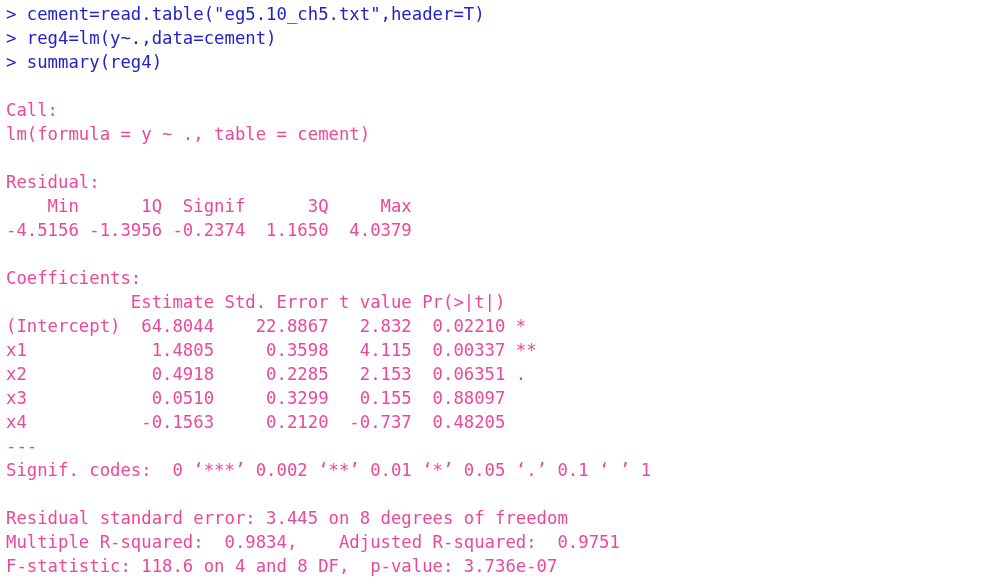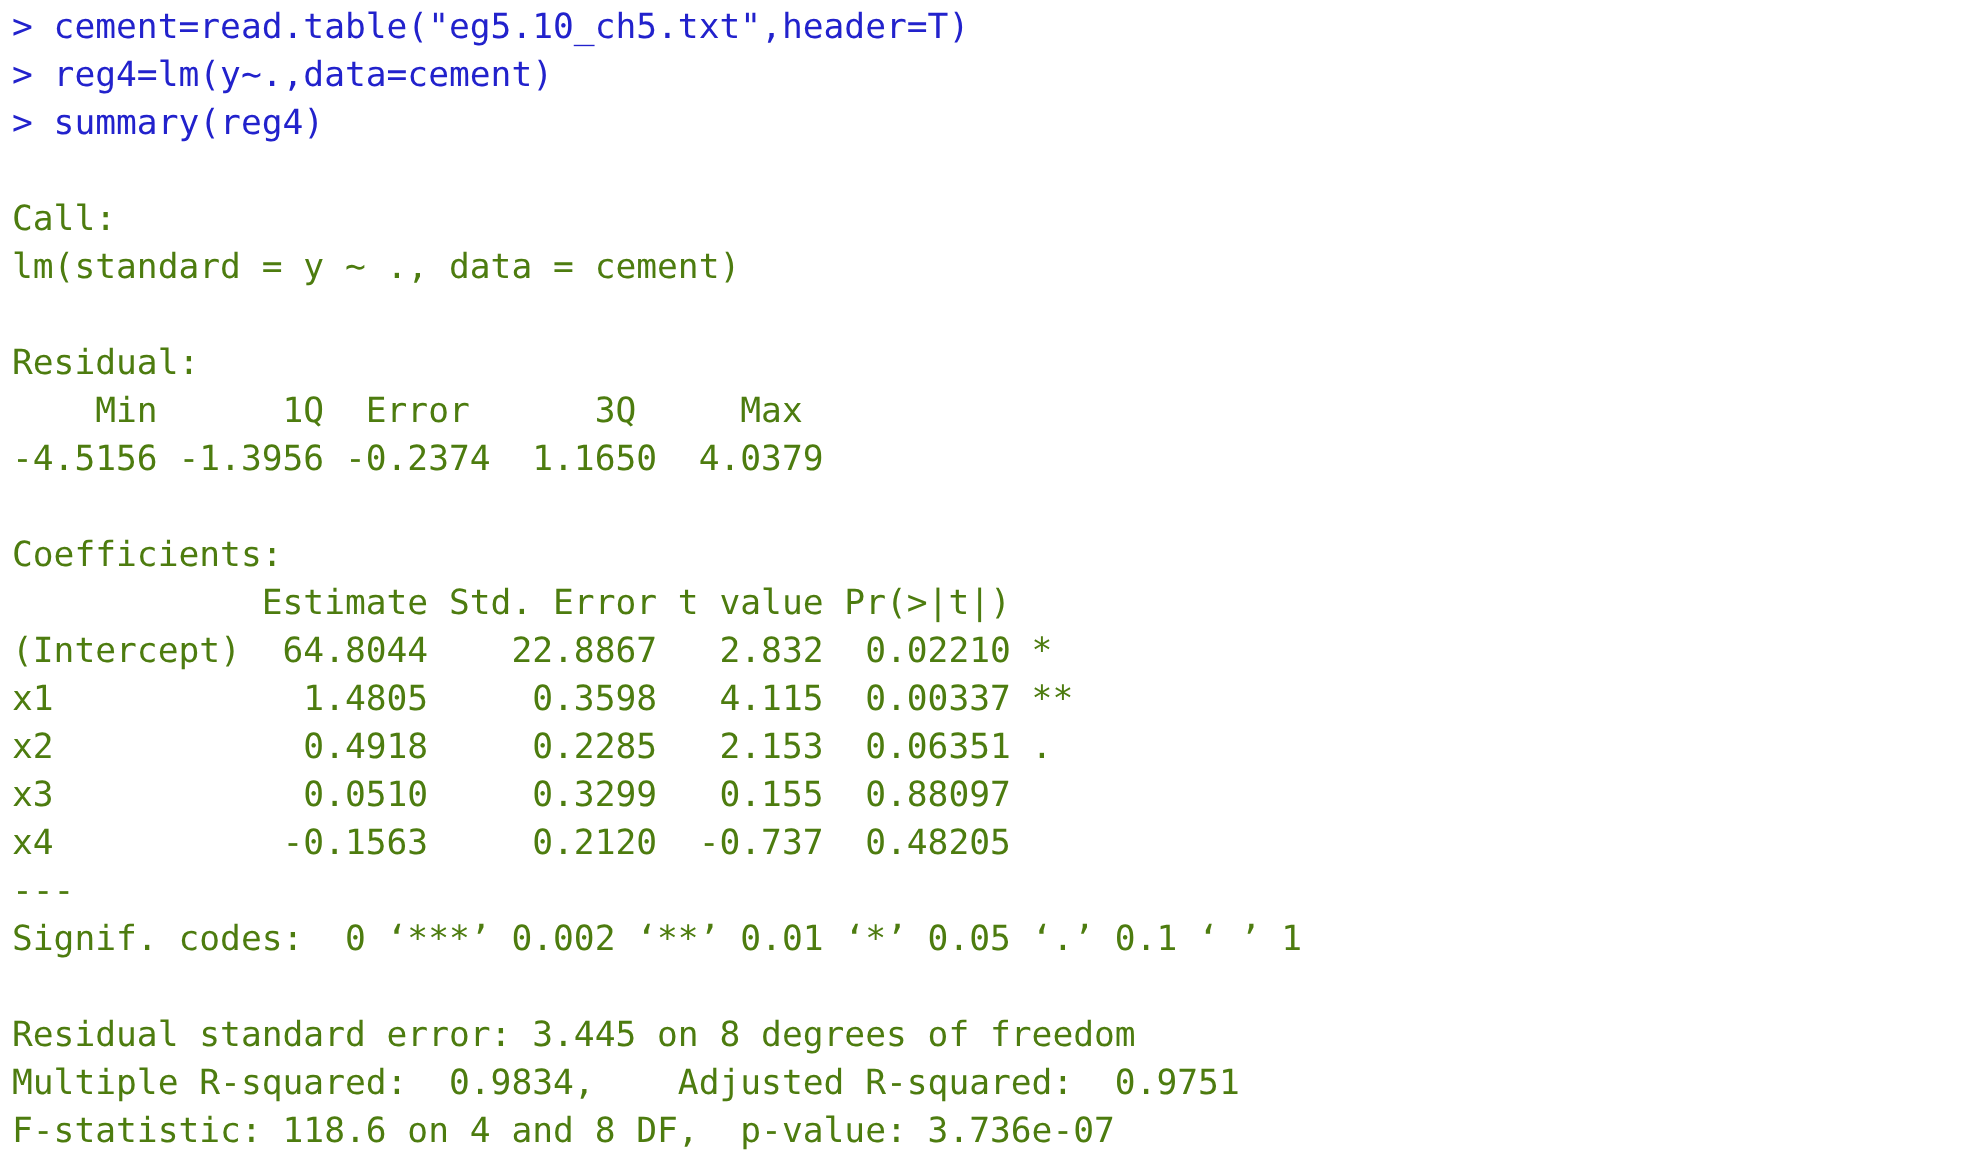--- a/index.html
+++ b/index.html
@@ -22,21 +22,21 @@
     padding: 2px 0 0 6px;
   }
   .line {
     display: block;
     white-space: pre;
     font-family: "DejaVu Sans Mono", "Liberation Mono", monospace;
     font-size: 17.3px;
     line-height: 24px;
     height: 24px;
     letter-spacing: 0px;
-    color: #4d7c0f;
+    color: #ec4899;
     margin: 0;
     padding: 0;
   }
   .cmd {
     color: #2222cc;
   }
   .blank {
     color: transparent;
   }
 </style>
@@ -45,26 +45,26 @@
 
 <div id="console">
 
   <span class="line cmd">&gt; cement=read.table("eg5.10_ch5.txt",header=T)</span>
   <span class="line cmd">&gt; reg4=lm(y~.,data=cement)</span>
   <span class="line cmd">&gt; summary(reg4)</span>
 
   <span class="line blank"></span>
 
   <span class="line">Call:</span>
-  <span class="line">lm(standard = y ~ ., data = cement)</span>
+  <span class="line">lm(formula = y ~ ., table = cement)</span>
 
   <span class="line blank"></span>
 
   <span class="line">Residual:</span>
-  <span class="line">    Min      1Q  Error      3Q     Max </span>
+  <span class="line">    Min      1Q  Signif      3Q     Max </span>
   <span class="line">-4.5156 -1.3956 -0.2374  1.1650  4.0379 </span>
 
   <span class="line blank"></span>
 
   <span class="line">Coefficients:</span>
   <span class="line">            Estimate Std. Error t value Pr(&gt;|t|)   </span>
   <span class="line">(Intercept)  64.8044    22.8867   2.832  0.02210 * </span>
   <span class="line">x1            1.4805     0.3598   4.115  0.00337 **</span>
   <span class="line">x2            0.4918     0.2285   2.153  0.06351 . </span>
   <span class="line">x3            0.0510     0.3299   0.155  0.88097   </span>

